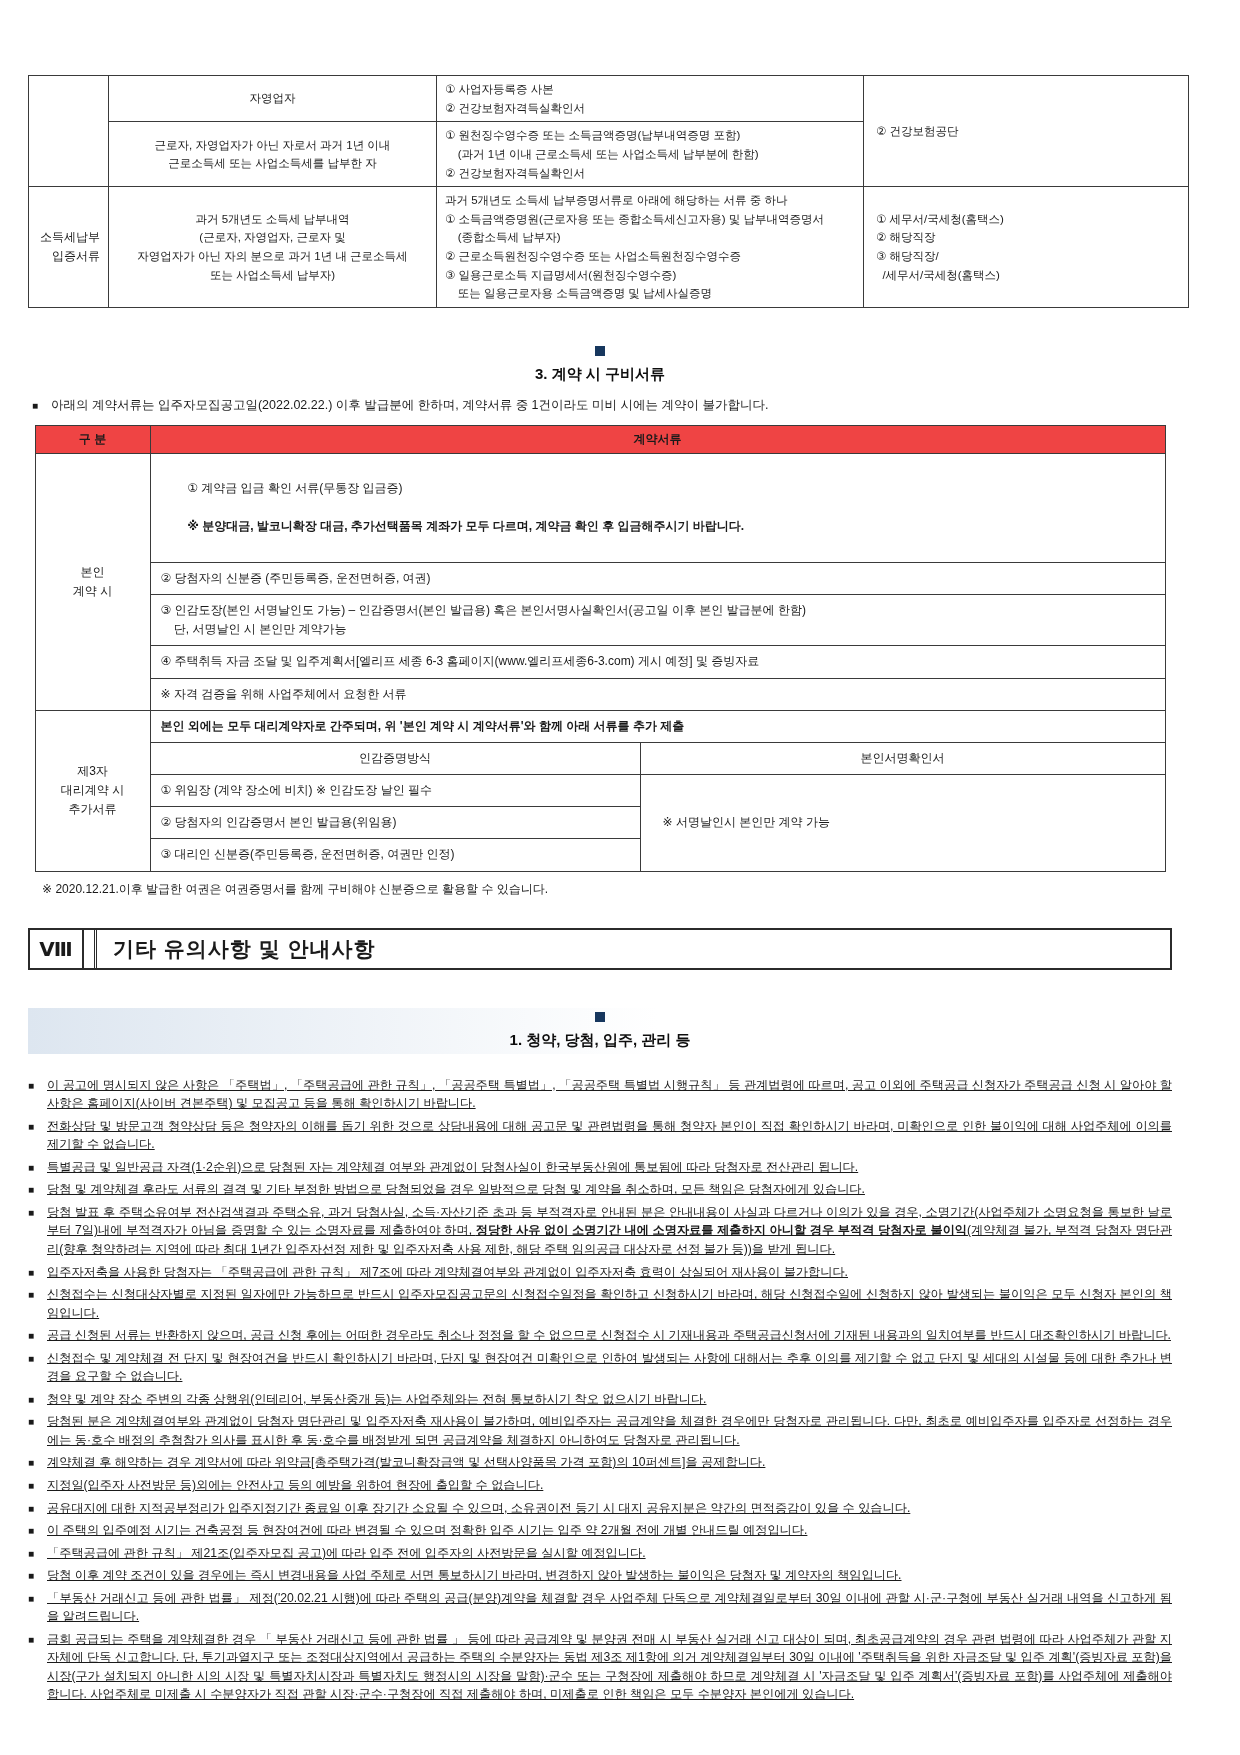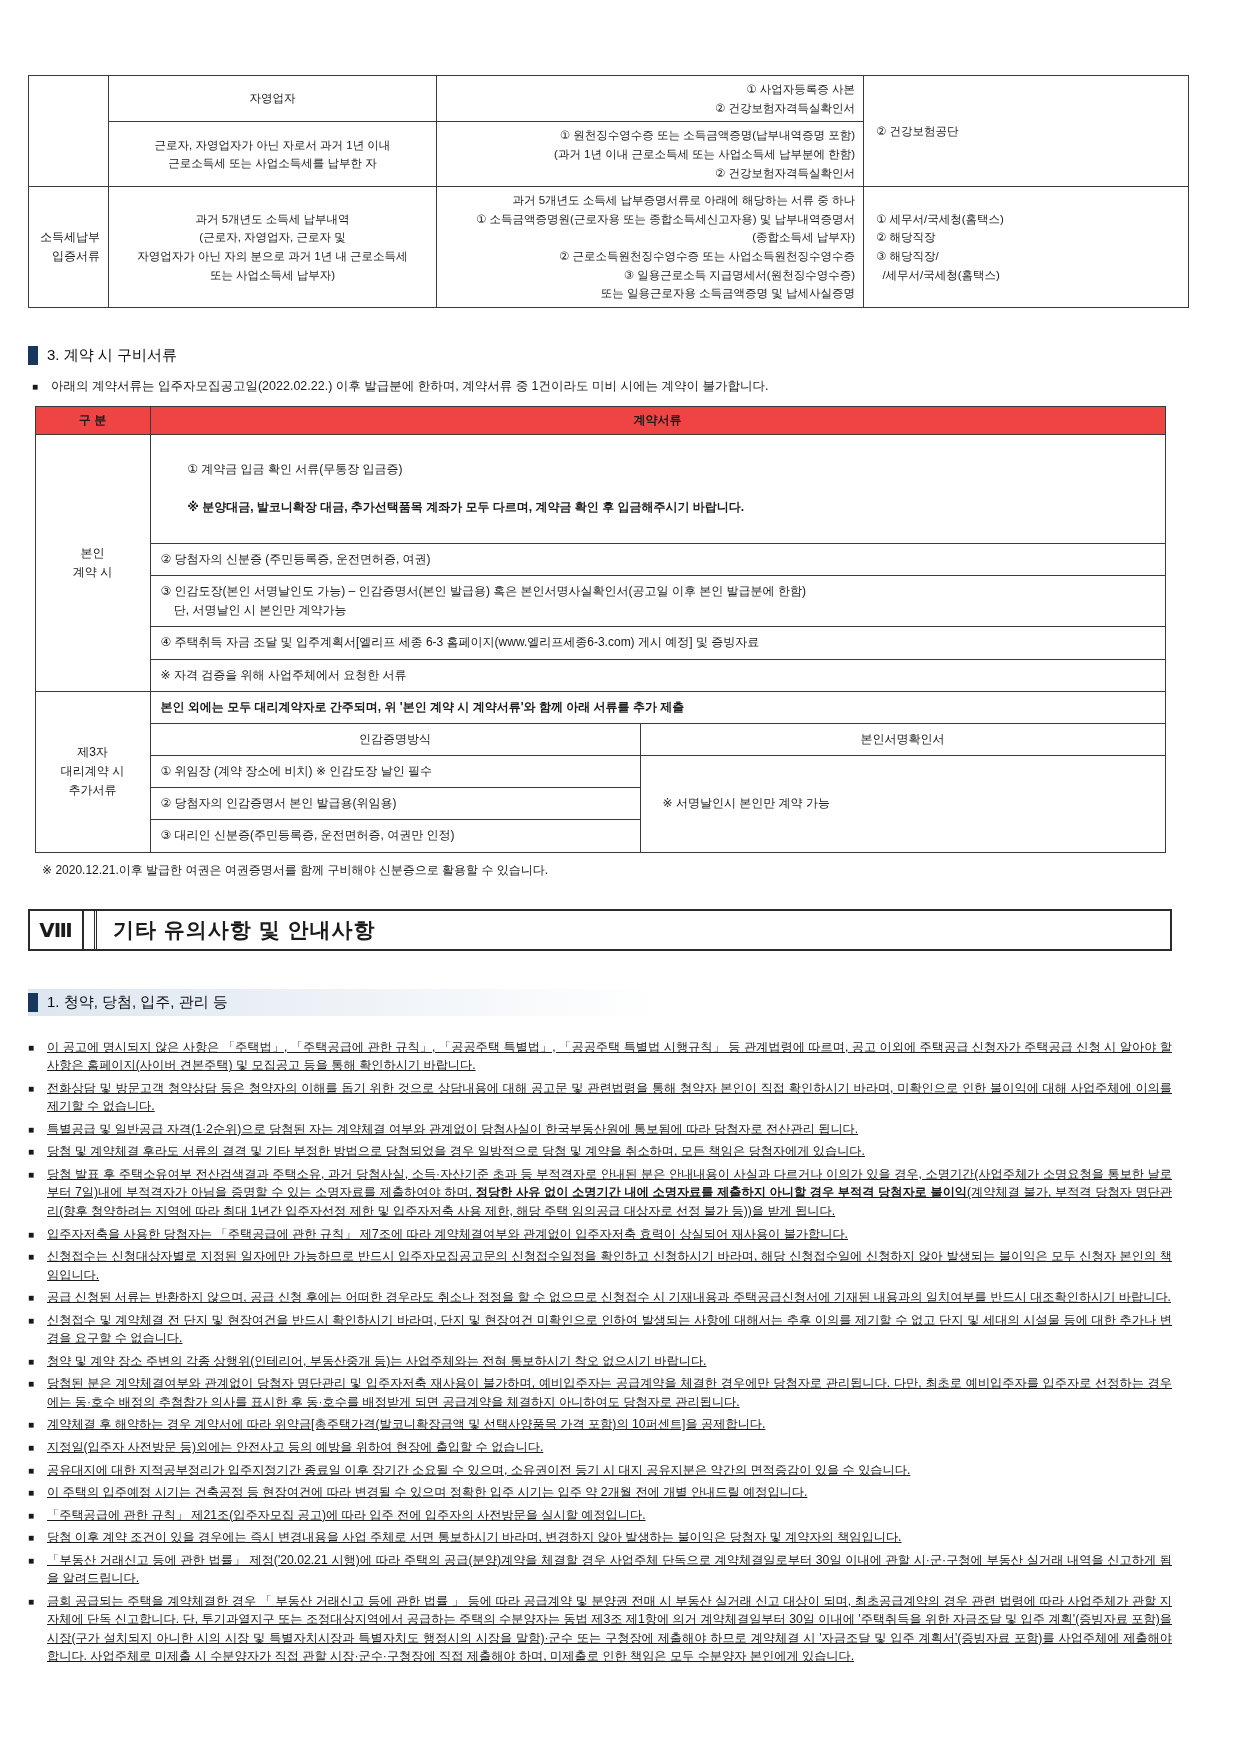--- a/index.html
+++ b/index.html
@@ -17,28 +17,28 @@
   table { border-collapse: collapse; width: 100%; table-layout: fixed; }
 
   
   .doc-table td {
     border: 1px solid #3a3a3a;
     font-size: 11.5px; line-height: 1.62;
     padding: 4px 8px; vertical-align: middle;
   }
   .doc-table .lbl { text-align: right; white-space: pre-line; font-size: 12px; }
   .doc-table .cat { text-align: center; white-space: pre-line; }
-  .doc-table .docs { text-align: right; white-space: pre-wrap; }
+  .doc-table .docs { text-align: left; white-space: pre-wrap; }
   .doc-table .auth { text-align: left; white-space: pre-wrap; padding-left: 12px; }
 
   
   .sec-h {
     display: flex; align-items: center; gap: 9px;
-    font-size: 15px; font-weight: normal; color: #0d0d0d;
-    margin-top: 38px; margin-bottom: 10px;
+    font-size: 15px; font-weight: bold; color: #0d0d0d;
+    margin-top: 38px; margin-bottom: 10px; flex-direction: column;
   }
   .sec-h .accent { width: 10px; height: 19px; background: #17375e; flex: 0 0 10px; }
   .sec-h2 { background: linear-gradient(90deg, #dde6f0 0%, #ffffff 55%); padding: 4px 0; }
 
   .note-line {
     display: flex; gap: 7px; align-items: flex-start;
     font-size: 12.5px; line-height: 1.5; margin: 2px 0 10px 4px;
   }
   .note-line .mk { font-size: 10px; padding-top: 2px; flex: 0 0 12px; }
 

